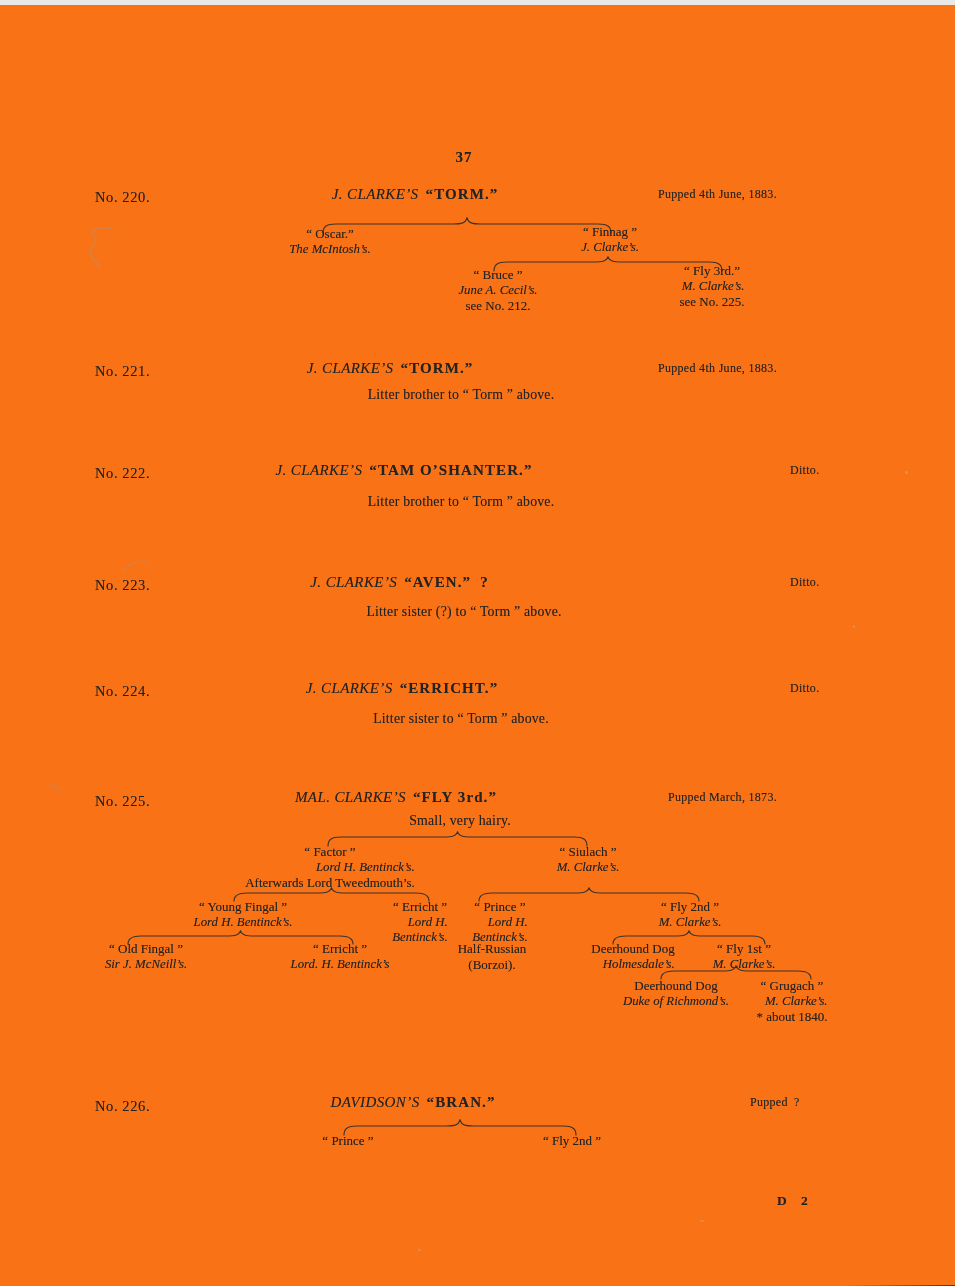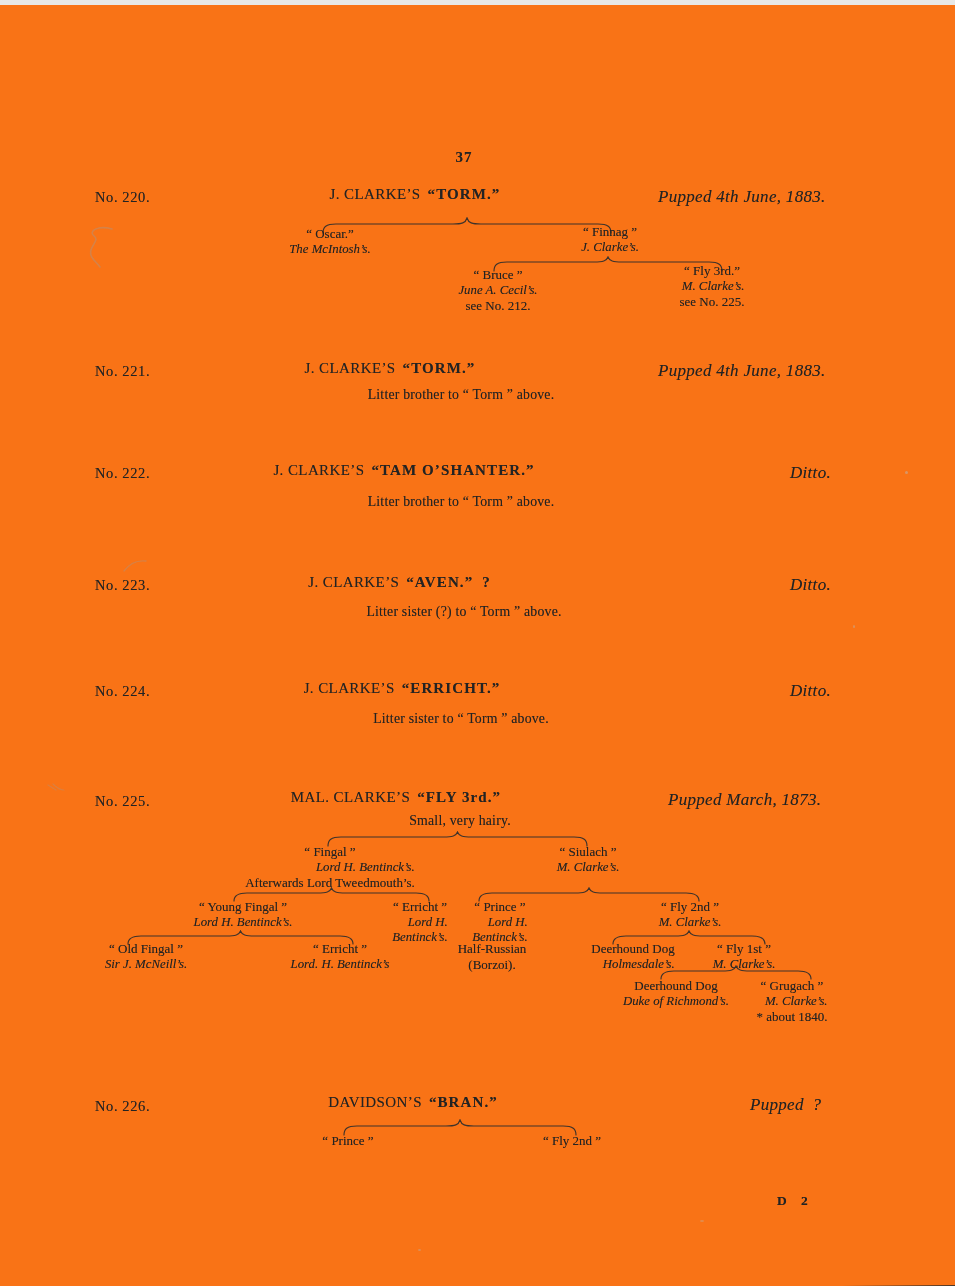--- a/index.html
+++ b/index.html
@@ -9,24 +9,24 @@
     font-family:"Liberation Serif","DejaVu Serif",serif;
     color:#232323;
   }
   .abs{position:absolute;white-space:nowrap;}
   
   .pageno{font-size:15px;letter-spacing:1px;transform:translateX(-50%);font-weight:bold;}
   .sig{font-size:13.5px;font-weight:bold;word-spacing:9px;letter-spacing:1px;}
   
   .eno{font-size:14.5px;letter-spacing:.6px;}
   .title{transform:translateX(-50%);font-size:15px;}
-  .title .own{letter-spacing:.4px;}
+  .title .own{font-style:italic;letter-spacing:.4px;}
   .title .nm{font-weight:bold;letter-spacing:1.1px;margin-left:7px;}
   .title .sfx{font-weight:bold;margin-left:9px;}
-  .pup{font-style:italic;font-size:17px;letter-spacing:.3px;}
+  .pup{font-size:12px;letter-spacing:.3px;}
   .note{font-size:13.8px;transform:translateX(-50%);letter-spacing:.2px;}
   
   .node{transform:translateX(-50%);text-align:center;font-size:13px;line-height:15.5px;}
   .node span{display:block;}
   .node .ow{font-style:italic;font-size:12.8px;text-align:right;}
   .node .rm{font-size:13px;}
   .brace{position:absolute;}
   .brace path{fill:none;stroke:#2e2e2e;stroke-width:1.15;stroke-linecap:round;opacity:.92;}
   .footnote{font-size:13.5px;transform:translateX(-50%);letter-spacing:.2px;}
   
@@ -105,21 +105,21 @@
   <div class="abs title" style="left:396px;top:784px">
     <span class="own">MAL. CLARKE’S</span><span class="nm">“FLY 3rd.”</span>
   </div>
   <div class="abs pup" style="left:668px;top:785px">Pupped March, 1873.</div>
   <div class="abs note" style="left:460px;top:808px">Small, very hairy.</div>
 
   <svg class="brace" style="left:327px;top:826px" width="261" height="16" viewBox="0 0 261 16">
       <path d="M1 15 C1 9 4 6 14 6 L116.5 6 C125.5 6 129 5 130.5 1 C132 5 135.5 6 144.5 6 L247 6 C257 6 260 9 260 15"></path>
     </svg>
   <div class="abs node" style="left:330px;top:839px">
-    <span>“ Fingal ”</span>
+    <span>“ Factor ”</span>
     <span class="ow">Lord H. Bentinck’s.</span>
     <span class="rm">Afterwards Lord Tweedmouth’s.</span>
   </div>
   <div class="abs node" style="left:588px;top:839px">
     <span>“ Siulach ”</span>
     <span class="ow">M. Clarke’s.</span>
   </div>
 
   <svg class="brace" style="left:233px;top:882px" width="197" height="15" viewBox="0 0 197 15">
       <path d="M1 14 C1 9 4 6 14 6 L84.5 6 C93.5 6 97 5 98.5 1 C100 5 103.5 6 112.5 6 L183 6 C193 6 196 9 196 14"></path>

